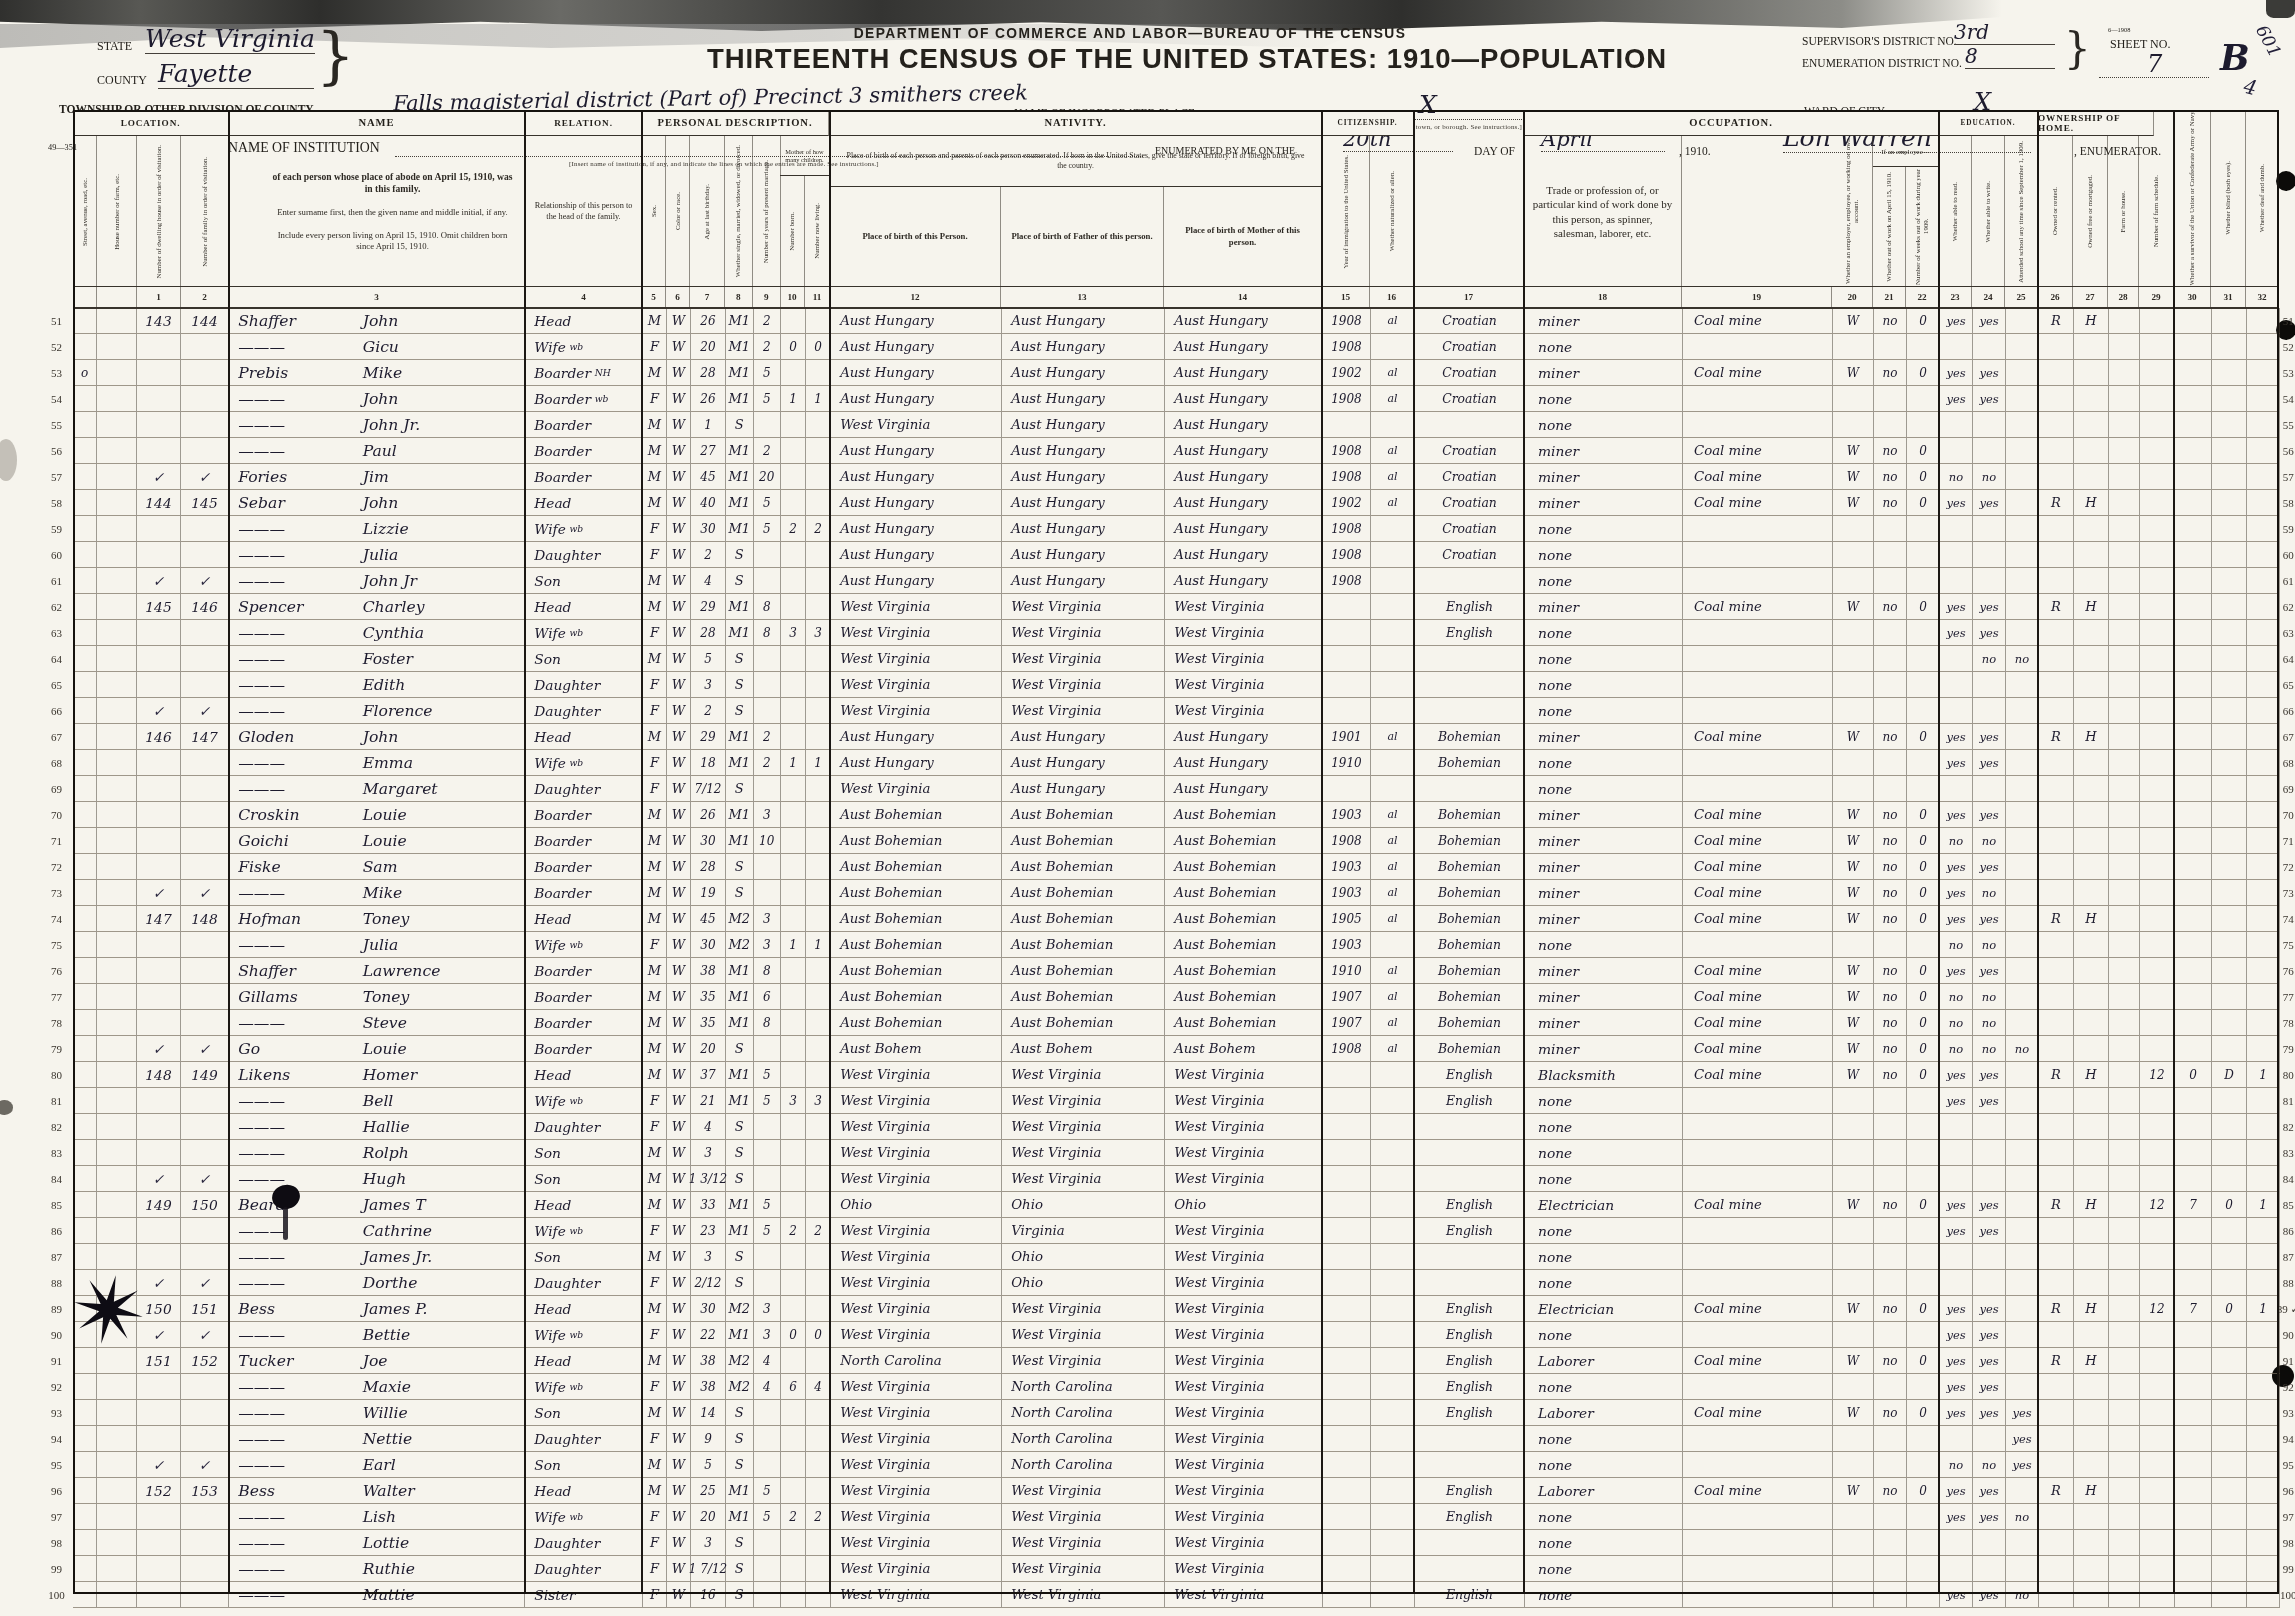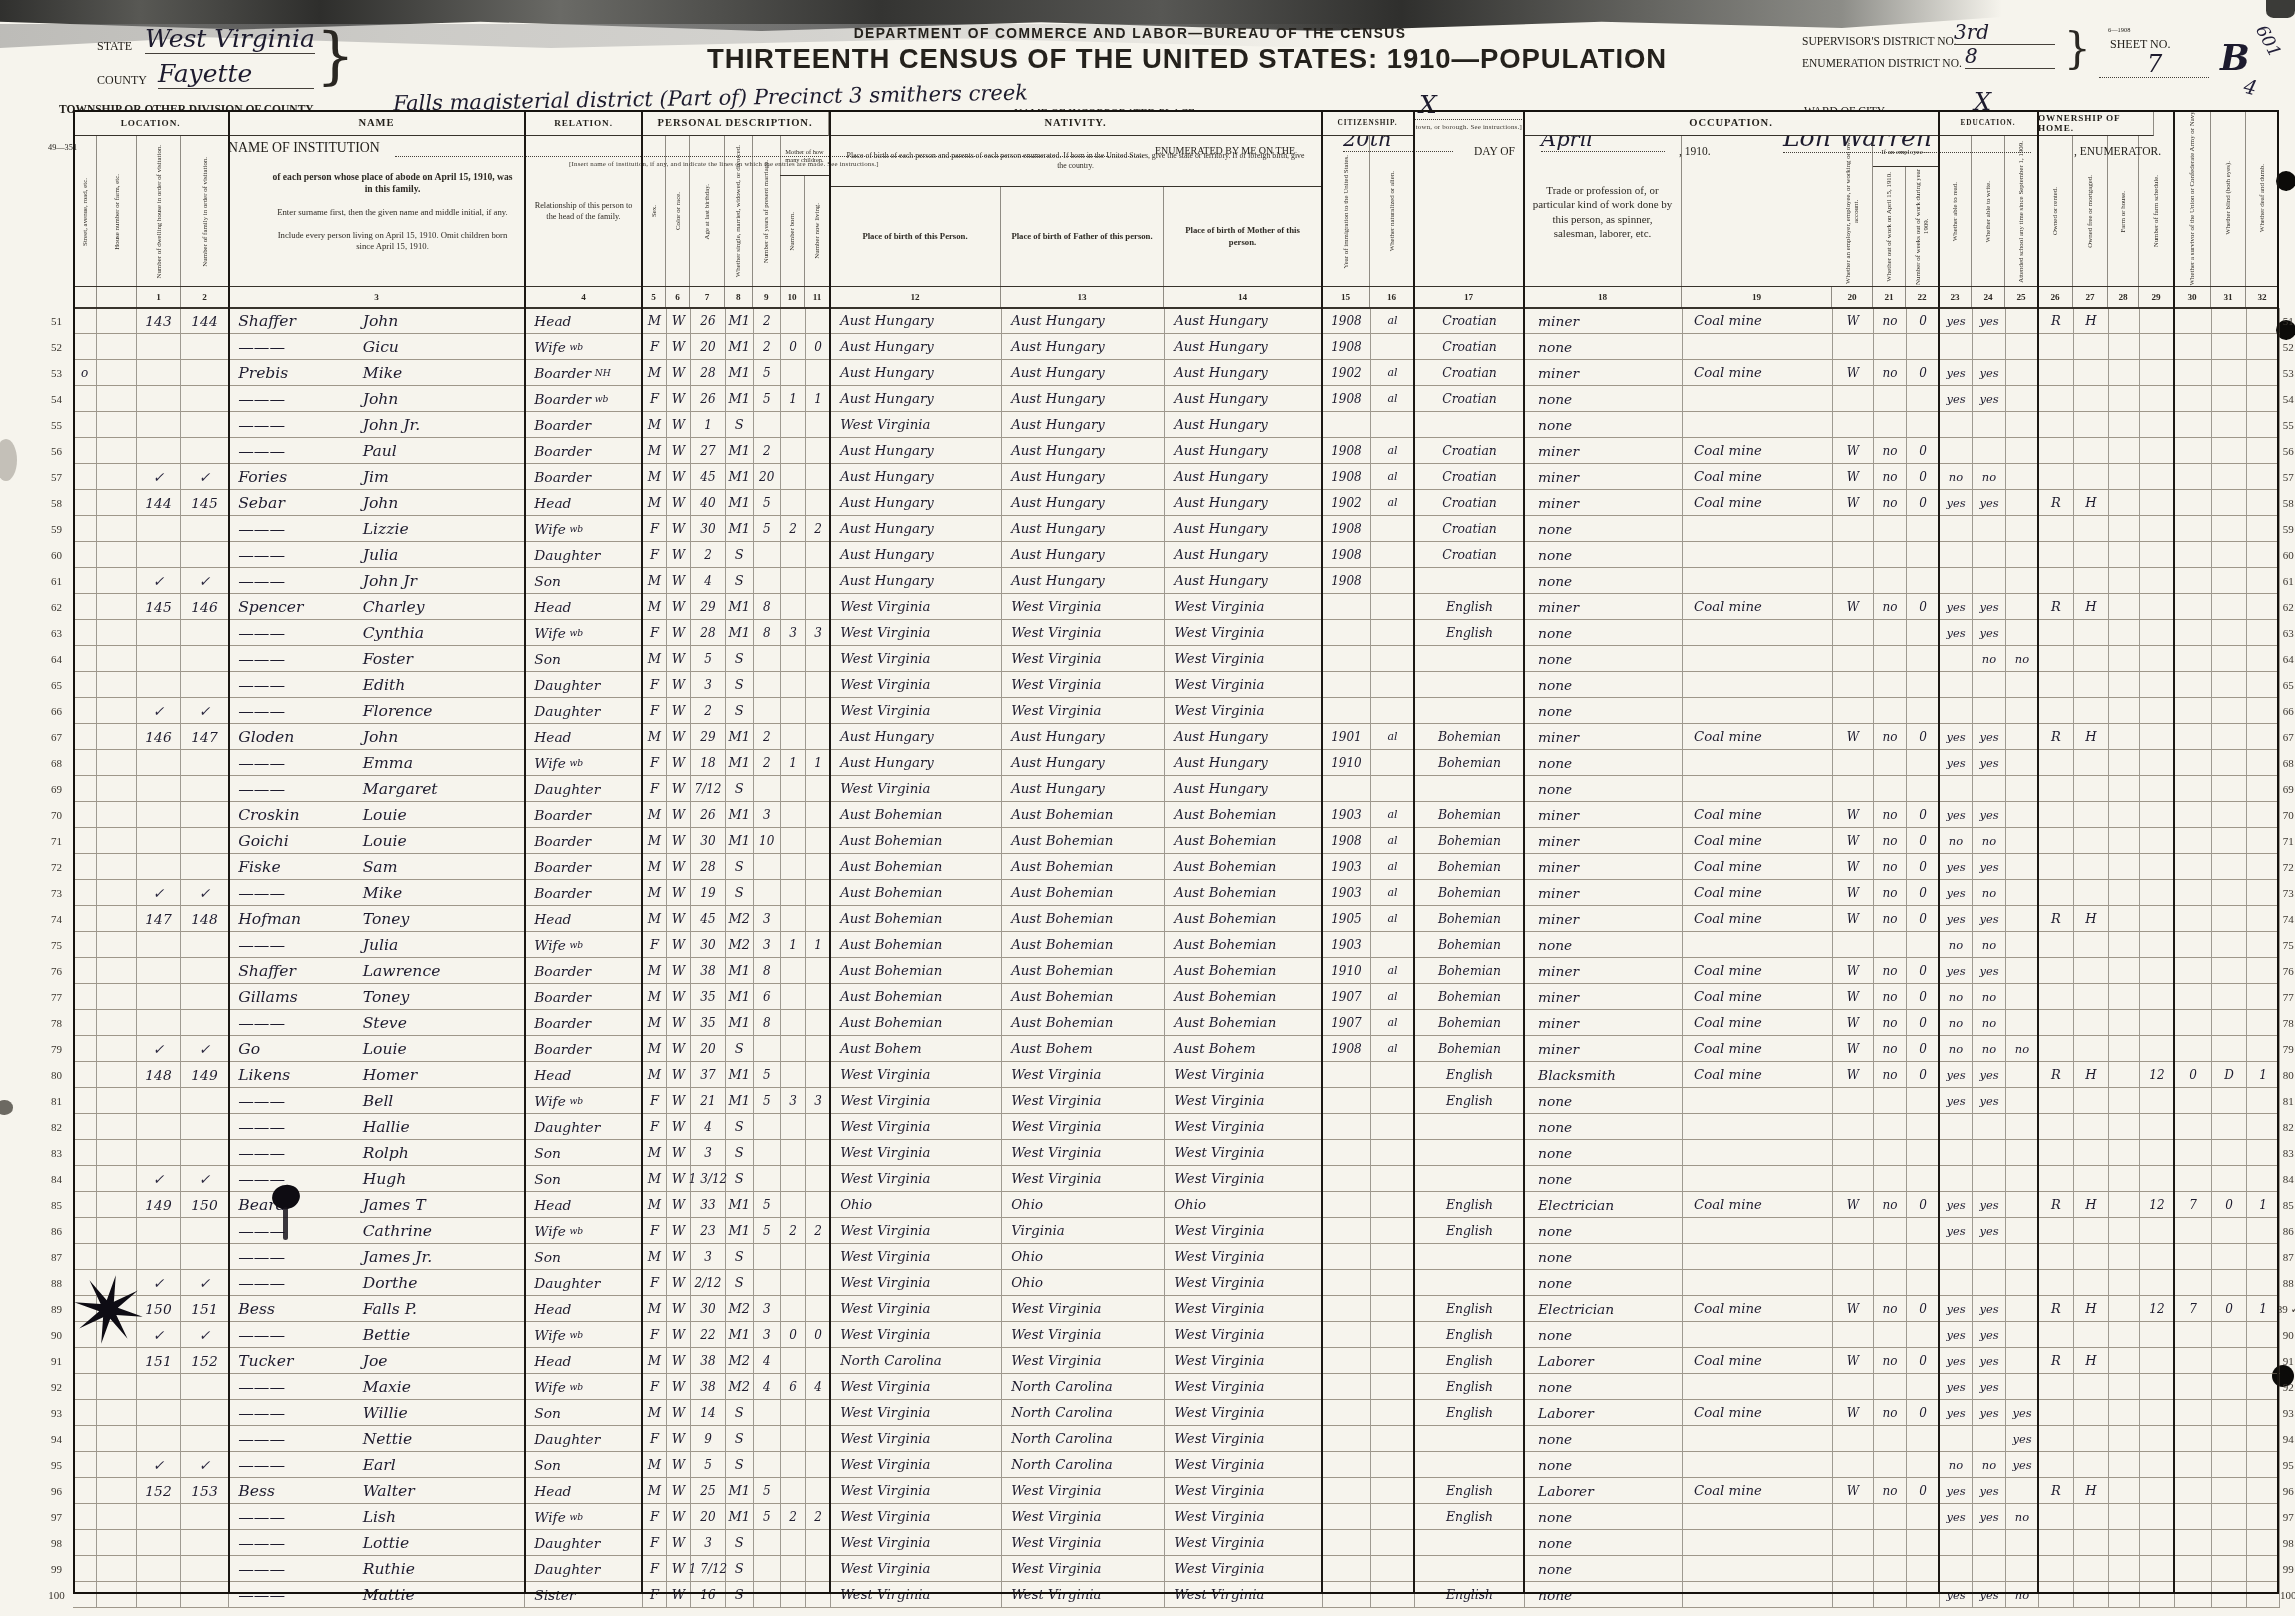--- a/index.html
+++ b/index.html
@@ -1763,21 +1763,21 @@
         <div class="bc col-e31 hw"></div>
         <div class="bc col-e32 hw"></div>
         <div class="bc nob gut">88</div>
         <div class="bc nob gut">89</div>
         <div class="bc col-st hw"></div>
         <div class="bc col-ho"></div>
         <div class="bc col-dw hw">150</div>
         <div class="bc col-fa hw">151</div>
         <div class="bc col-name al hw">
           <span class="sur">Bess</span>
-          <span class="giv">Falls P.</span>
+          <span class="giv">James P.</span>
         </div>
         <div class="bc col-rel al hw">Head</div>
         <div class="bc col-sx hw">M</div>
         <div class="bc col-cl hw">W</div>
         <div class="bc col-ag hw">30</div>
         <div class="bc col-ms hw">M2</div>
         <div class="bc col-ym hw">3</div>
         <div class="bc col-cb hw"></div>
         <div class="bc col-cv hw"></div>
         <div class="bc col-p1 hw al">West Virginia</div>

